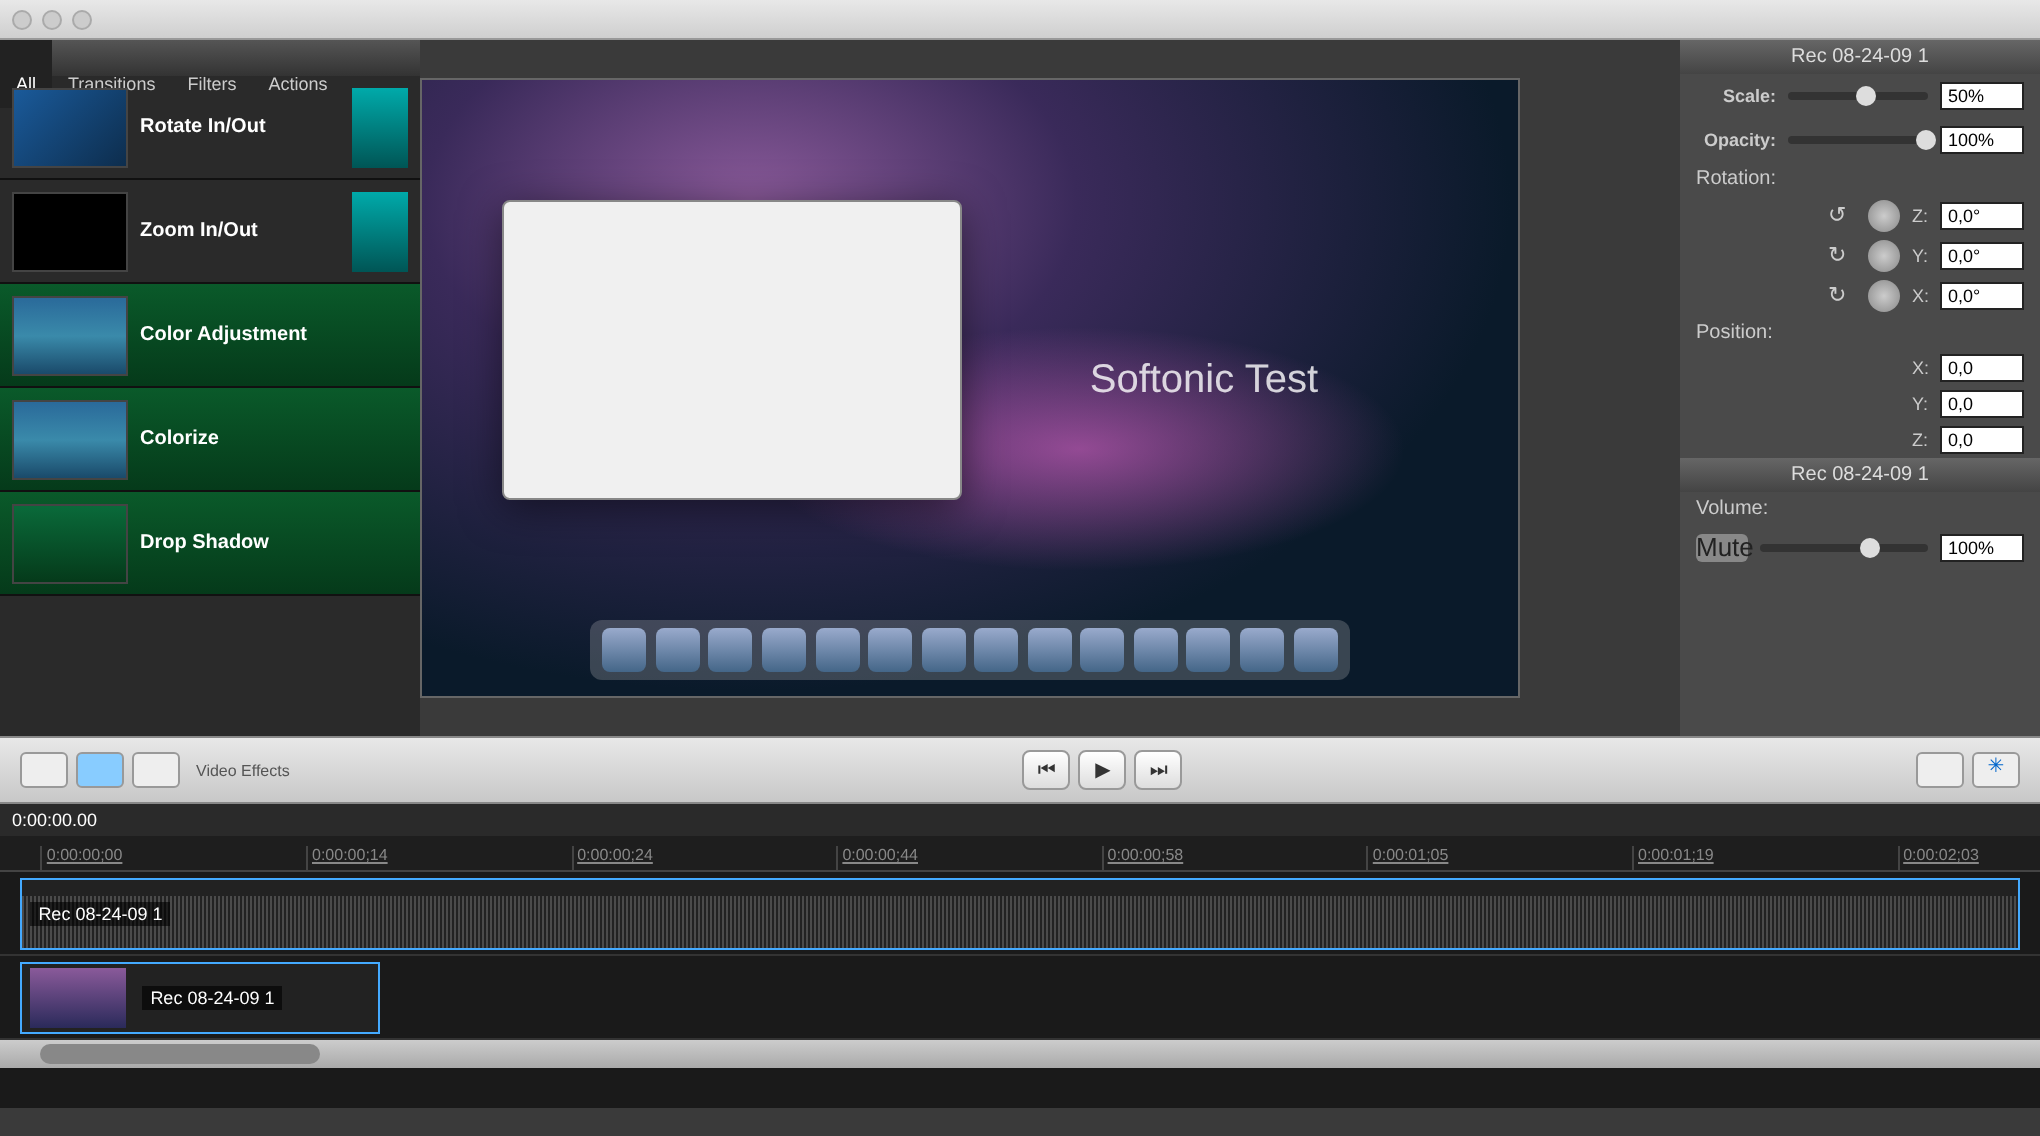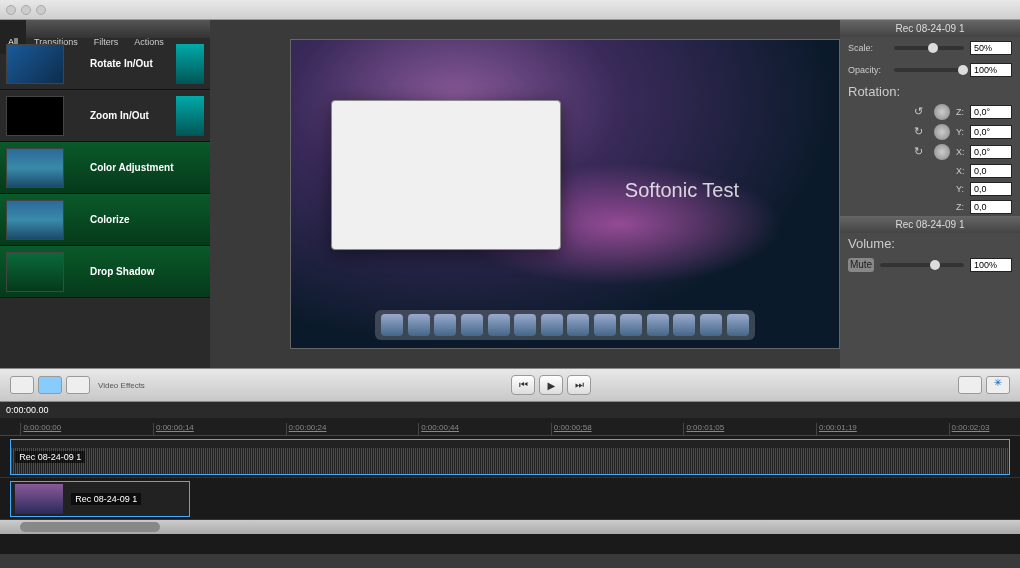--- a/index.html
+++ b/index.html
@@ -11,50 +11,50 @@
 .traffic span { width: 10px; height: 10px; border-radius: 50%; background: #ccc; border: 1px solid #aaa; }
 .title { flex: 1; text-align: center; color: #444; font-size: 11px; }
 
 
 .main { display: flex; height: 348px; }
 .left { width: 210px; background: #2a2a2a; display: flex; flex-direction: column; }
 .tabs { display: flex; height: 18px; background: linear-gradient(#555,#333); font-size: 9px; }
 .tabs span { padding: 17px 8px; cursor: pointer; color: #ccc; }
 .tabs span.active { background: #222; color: #fff; }
 .effect-list { flex: 1; overflow: auto; }
-.effect-item { display: flex; align-items: center; height: 52px; border-bottom: 1px solid #111; position: relative; gap: 20px; }
+.effect-item { display: flex; align-items: center; height: 52px; border-bottom: 1px solid #111; position: relative; }
 .effect-item.green { background: linear-gradient(#0a5a2a,#053a1a); }
 .thumb { width: 58px; height: 40px; margin: 0 6px; background: #000; border: 1px solid #444; }
 .thumb.blue { background: linear-gradient(135deg,#1a5a9a,#0d2d4d); }
 .thumb.ocean { background: linear-gradient(#2a6a9a,#3a8aaa,#1a4a6a); }
 .thumb.green { background: linear-gradient(#0a6a3a,#053a1a); }
 .thumb2 { position: absolute; right: 6px; width: 28px; height: 40px; background: linear-gradient(#0aa,#055); }
 .effect-label { color: #fff; font-size: 10px; font-weight: bold; }
 
-.canvas-area { flex: 1; background: #3a3a3a; display: flex; align-items: center; justify-content: flex-end; position: relative; margin-left: 32px; }
+.canvas-area { flex: 1; background: #3a3a3a; display: flex; align-items: center; justify-content: flex-start; position: relative; }
 .canvas { width: 550px; height: 310px; background: radial-gradient(ellipse at 30% 20%, #8a5a9a 0%, #3a2a5a 30%, #0a1a2a 70%); border: 1px solid #666; position: relative; overflow: hidden; }
 .canvas::before { content:""; position:absolute; top:40%; left:30%; width:60%; height:40%; background: radial-gradient(ellipse, rgba(220,100,200,0.6), transparent 70%); }
 .finder-mock { position: absolute; top: 60px; left: 40px; width: 230px; height: 150px; background: #f0f0f0; border: 1px solid #888; border-radius: 4px; box-shadow: 0 4px 20px rgba(0,0,0,0.5); }
 .watermark { position: absolute; top: 45%; right: 100px; color: rgba(255,255,255,0.8); font-size: 20px; }
 .dock { position: absolute; bottom: 8px; left: 50%; transform: translateX(-50%); width: 380px; height: 30px; background: rgba(200,200,200,0.25); border-radius: 6px; display: flex; align-items: center; justify-content: space-around; padding: 0 4px; }
 .dock i { width: 22px; height: 22px; border-radius: 4px; background: linear-gradient(#9ac,#468); display: block; }
 
 .right { width: 180px; background: #4a4a4a; display: flex; flex-direction: column; }
 .panel-title { background: linear-gradient(#666,#444); text-align: center; padding: 3px; font-size: 10px; color: #ddd; }
 .prop-row { display: flex; align-items: center; padding: 4px 8px; gap: 6px; font-size: 9px; }
-.prop-label { width: 40px; color: #ccc; }
+.prop-label { width: 40px; text-align: right; color: #ccc; font-weight: bold; }
 .slider { flex: 1; height: 4px; background: #333; border-radius: 2px; position: relative; }
 .slider i { position: absolute; top: -3px; width: 10px; height: 10px; background: #ddd; border-radius: 50%; }
 .val-box { width: 42px; height: 14px; background: #fff; color: #000; font-size: 9px; text-align: left; padding: 1px 3px; border: 1px solid #222; }
-.section-head { padding: 3px 8px; font-size: 13px; color: #ccc; }
+.section-head { padding: 3px 8px; font-size: 10px; color: #ccc; }
 .rot-row { display: flex; align-items: center; justify-content: flex-end; padding: 2px 8px; gap: 6px; font-size: 9px; }
 .dial { width: 16px; height: 16px; border-radius: 50%; background: radial-gradient(#ccc,#888); }
 .arrows { width: 14px; height: 14px; color: #ccc; font-size: 11px; }
 .coord { width: 8px; color: #ccc; }
-.mute { width: 26px; height: 14px; background: #888; border-radius: 3px; font-size: 10px; text-align: center; color: #222; line-height: 14px; }
+.mute { width: 26px; height: 14px; background: #888; border-radius: 3px; font-size: 13px; text-align: center; color: #222; line-height: 14px; }
 
 
 .midbar { height: 28px; background: linear-gradient(#e8e8e8,#c8c8c8); display: flex; align-items: center; padding: 16px 10px; border-top: 1px solid #888; border-bottom: 1px solid #888; }
 .mid-left { display: flex; align-items: center; gap: 4px; }
 .tool-btn { width: 24px; height: 18px; border: 1px solid #999; background: #eee; border-radius: 3px; }
 .tool-btn.active { background: #8cf; }
 .mid-label { font-size: 8px; color: #555; margin-left: 4px; }
 .mid-center { flex: 1; display: flex; justify-content: center; gap: 4px; }
 .play-btn { width: 24px; height: 20px; border: 1px solid #999; border-radius: 4px; background: linear-gradient(#fff,#ddd); display: flex; align-items: center; justify-content: center; color: #333; font-size: 10px; }
 .mid-right { display: flex; gap: 4px; }
@@ -170,20 +170,21 @@
         <span class="dial"></span>
         <span class="coord">Y:</span>
         <div class="val-box">0,0°</div>
       </div>
     <div class="rot-row">
         <span class="arrows">↻</span>
         <span class="dial"></span>
         <span class="coord">X:</span>
         <div class="val-box">0,0°</div>
       </div>
+    <div class="section-head">Position:</div>
     <div class="rot-row">
         <span class="coord">X:</span>
         <div class="val-box">0,0</div>
       </div>
     <div class="rot-row">
         <span class="coord">Y:</span>
         <div class="val-box">0,0</div>
       </div>
     <div class="rot-row">
         <span class="coord">Z:</span>

